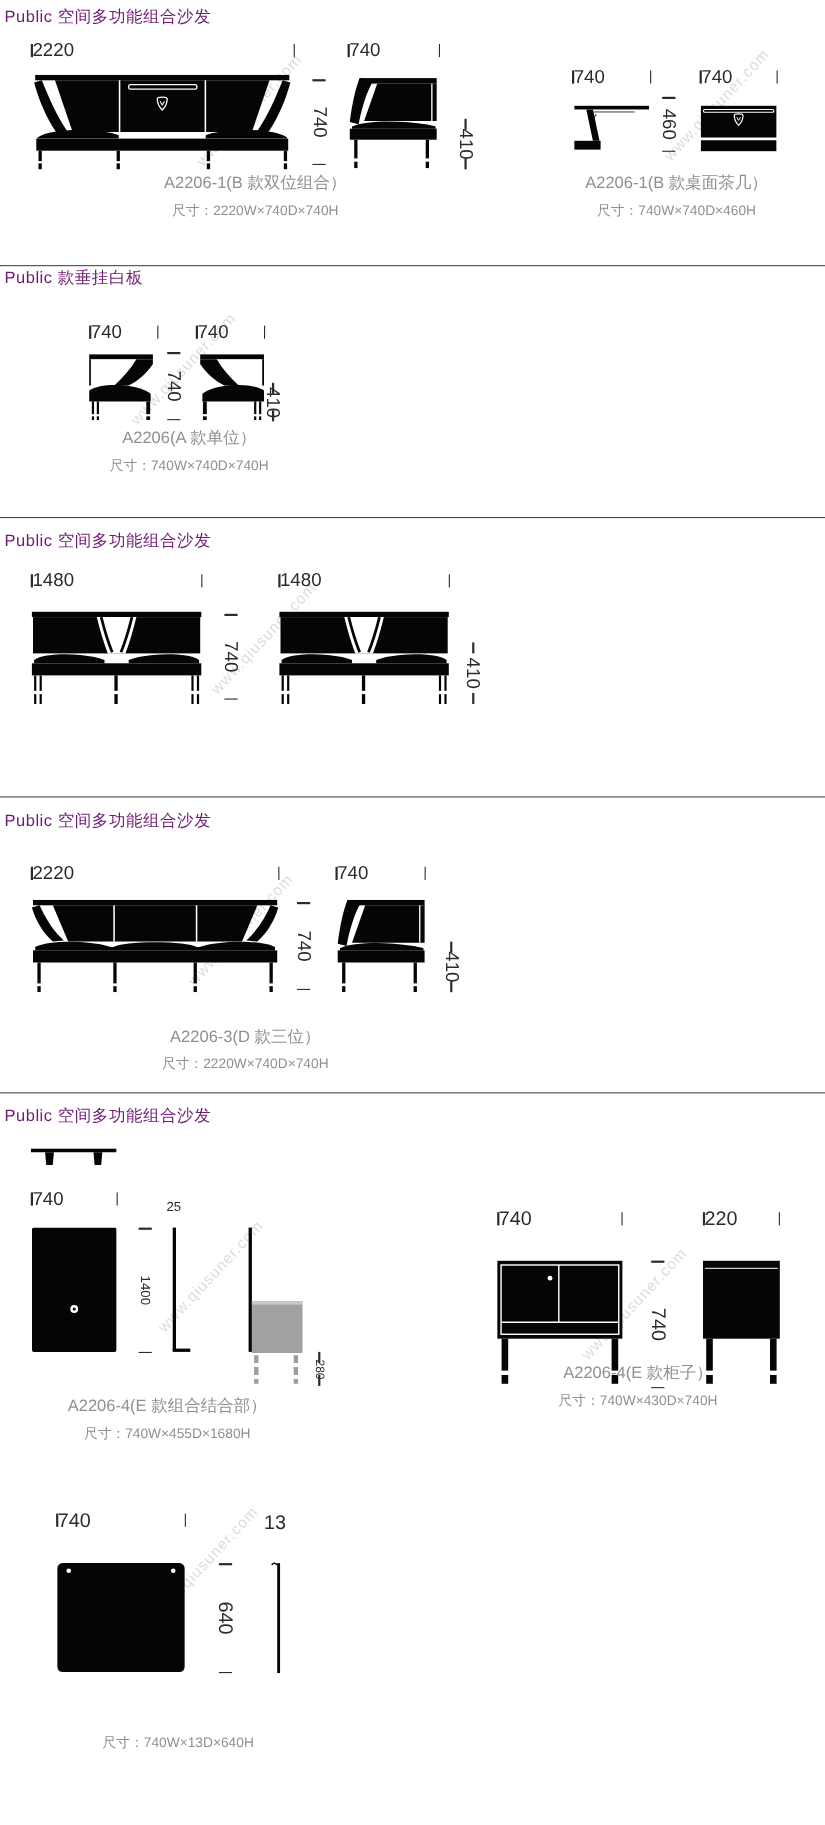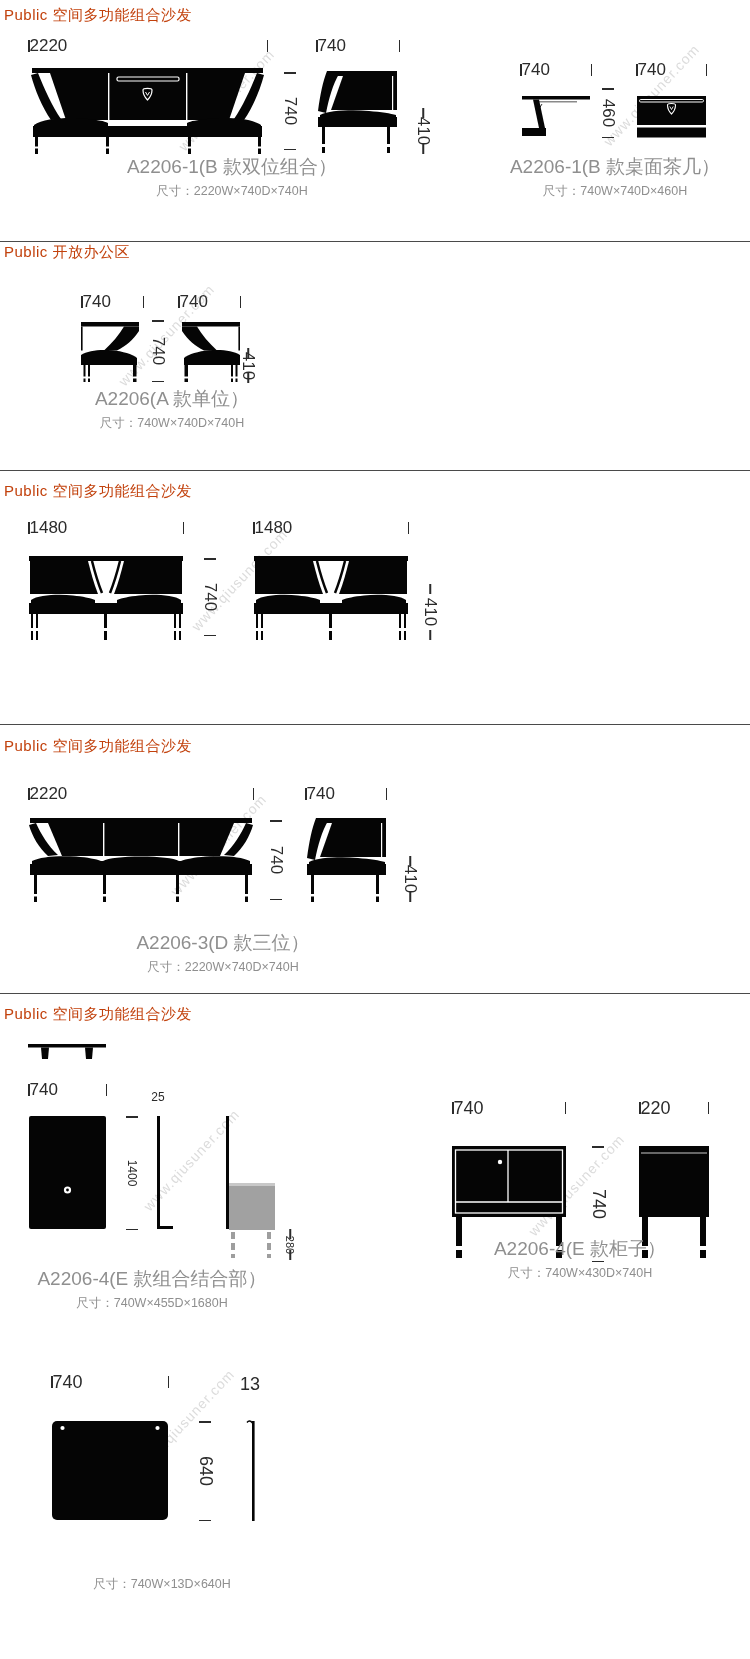--- a/index.html
+++ b/index.html
@@ -1,39 +1,39 @@
 <!DOCTYPE html>
 <html><head>
 <meta charset="utf-8">
 <style>
   html,body{margin:0;padding:0;background:#fff;}
   #canvas{position:relative;width:750px;height:1659px;background:#ffffff;overflow:hidden;
           font-family:"Liberation Sans","DejaVu Sans",sans-serif;}
   .divider{position:absolute;left:0;width:750px;height:1px;background:#4a4a4a;}
-  .sec-header{position:absolute;font-size:15px;color:#c2410c;letter-spacing:0.5px;white-space:nowrap;}
+  .sec-header{position:absolute;font-size:15px;color:#701a75;letter-spacing:0.5px;white-space:nowrap;}
   
   .hdim{position:absolute;display:flex;align-items:center;height:20px;color:#2b2b2b;}
   .hdim .tick{width:1.5px;height:12px;background:#2b2b2b;flex:0 0 auto;}
   .hdim .lbl{flex:1;text-align:left;font-size:17px;line-height:20px;}
   .hdim.big .lbl{font-size:18px;}
   
   .vdim{position:absolute;width:20px;color:#2b2b2b;}
   .vdim .tick{position:absolute;left:50%;transform:translateX(-50%);width:12px;height:1.5px;background:#2b2b2b;}
   .vdim.vbar .tick{width:1.5px;height:10px;}
   .vdim .tick.top{top:0;}
   .vdim .tick.bot{bottom:0;}
   .vdim .lbl{position:absolute;left:50%;top:50%;transform:translate(-50%,-50%) rotate(90deg);
              font-size:17px;white-space:nowrap;}
   .vdim.big .lbl{font-size:18px;}
   .vdim.small .lbl{font-size:12px;}
   .vdim.tiny .lbl{font-size:11px;}
   .num{position:absolute;color:#2b2b2b;text-align:center;}
   
   .caption{position:absolute;text-align:center;color:#8f8f8f;}
-  .caption .t1{font-size:19px;line-height:17px;}
+  .caption .t1{font-size:15px;line-height:17px;}
   .caption .t2{font-size:12.5px;line-height:16px;margin-top:8px;}
   
   .wm{position:absolute;color:#dcdcdc;font-size:14px;letter-spacing:1px;white-space:nowrap;
       transform:rotate(-47deg);}
   .drawing{position:absolute;}
   .flip{transform:scaleX(-1);}
   .line-el{position:absolute;background:#050505;}
   .graybox{position:absolute;background:#a1a1a1;}
   .graybox .topstrip{position:absolute;left:0;top:0;width:100%;height:3px;background:#c8c8c8;}
   .dashleg{position:absolute;width:4px;
@@ -150,21 +150,21 @@
     <div class="t1">A2206-1(B 款双位组合）</div>
     <div class="t2">尺寸：2220W×740D×740H</div>
   </div>
   <div class="caption" style="left:445px;top:158px;width:340px;">
     <div class="t1">A2206-1(B 款桌面茶几）</div>
     <div class="t2">尺寸：740W×740D×460H</div>
   </div>
 
   <div class="divider" style="top:241px;"></div>
 
-  <div class="sec-header" style="left:4px;top:243px;">Public 开放办公区</div>
+  <div class="sec-header" style="left:4px;top:243px;">Public 款垂挂白板</div>
   <div class="wm" style="left:100px;top:327px;">www.qiusuner.com</div>
 
   <div class="hdim" style="left:81px;top:292px;width:63px;">
     <span class="tick"></span>
       <span class="lbl">740</span>
       <span class="tick"></span>
   </div>
   <div class="hdim" style="left:178px;top:292px;width:63px;">
     <span class="tick"></span>
       <span class="lbl">740</span>

